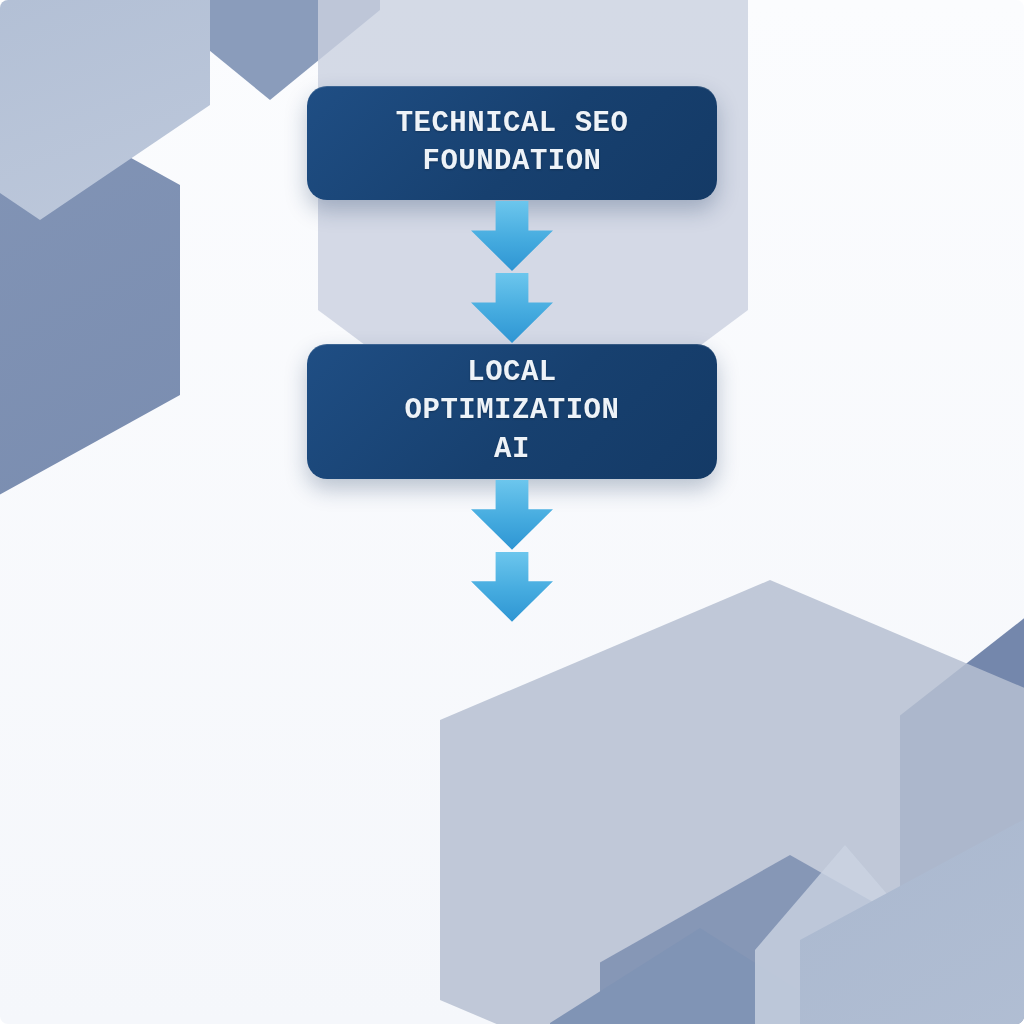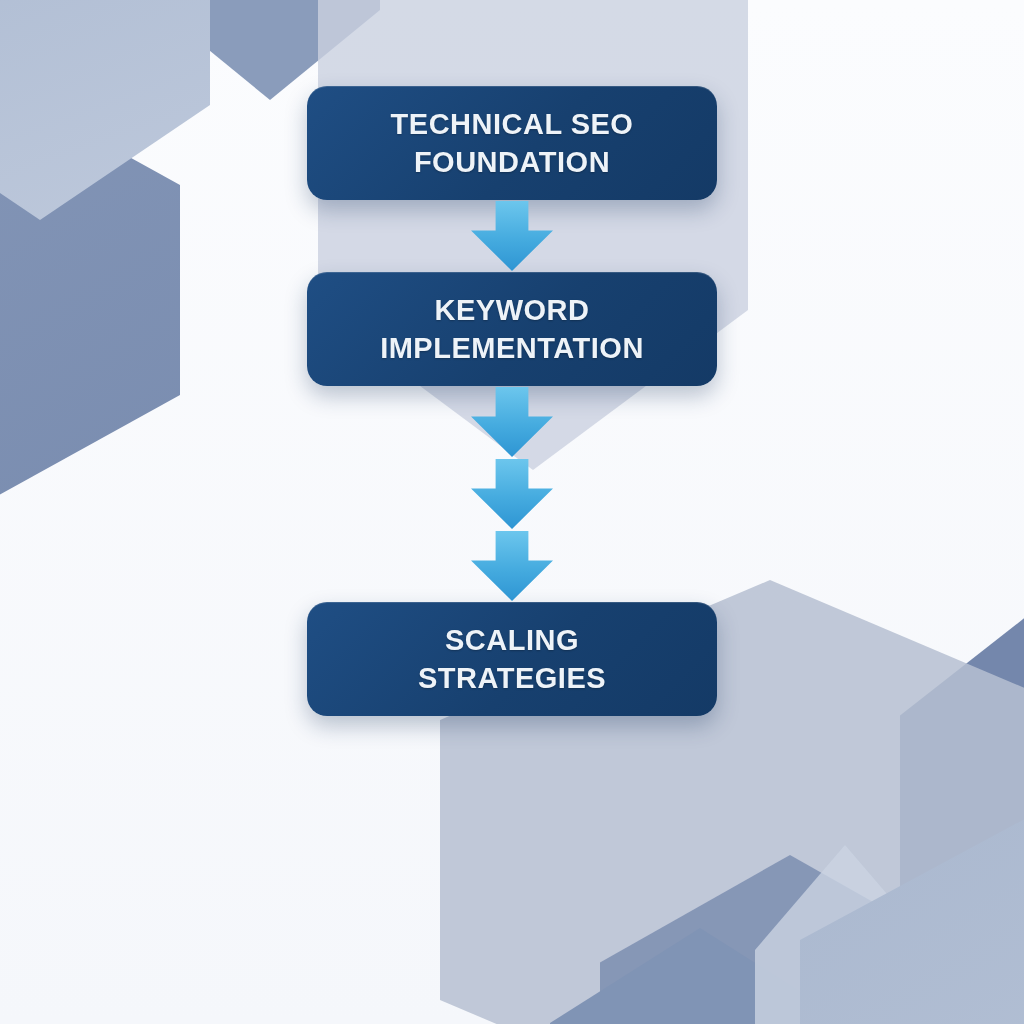--- a/index.html
+++ b/index.html
@@ -2,21 +2,22 @@
 <html><head>
 <meta charset="utf-8">
 <style>
   html, body { margin: 0; padding: 0; }
   #canvas {
     position: relative;
     width: 1024px;
     height: 1024px;
     overflow: hidden;
     background: linear-gradient(180deg, #fbfcfe 0%, #f5f7fb 100%);
-    font-family: Liberation Sans, sans-serif;
+    font-family: Liberation Mono, monospace;
+    border-radius: 8px;
   }
 
   
   .hex {
     position: absolute;
     clip-path: polygon(50% 0%, 100% 25%, 100% 75%, 50% 100%, 0% 75%, 0% 25%);
   }
   .hx-dark-left    { left:-200px; top:80px;   width:380px; height:420px; background:linear-gradient(150deg,#8496b7,#7a8db0); }
   .hx-dark-topmid  { left:160px;  top:-260px; width:220px; height:360px; background:#8say; background:#8a9cbb; }
   .hx-light-tl     { left:-130px; top:-240px; width:340px; height:460px; background:linear-gradient(160deg,#a9b8d0,#bdc8db); }
@@ -90,32 +91,29 @@
 
   <div class="flow">
 
     <div class="step-box">
       <div class="step-label">TECHNICAL SEO
 FOUNDATION</div>
     </div>
 
     <div class="flow-arrow"></div>
 
+
+    <div class="flow-arrow"></div>
+
     <div class="step-box">
-      <div class="step-label">KEYWORD
-IMPLEMENTATION</div>
+      <div class="step-label">LOCAL
+OPTIMIZATION
+AI</div>
     </div>
 
     <div class="flow-arrow"></div>
 
 
     <div class="flow-arrow"></div>
 
 
-    <div class="flow-arrow"></div>
-
-    <div class="step-box">
-      <div class="step-label">SCALING
-STRATEGIES</div>
-    </div>
-
   </div>
 </div>
 
 </body></html>

